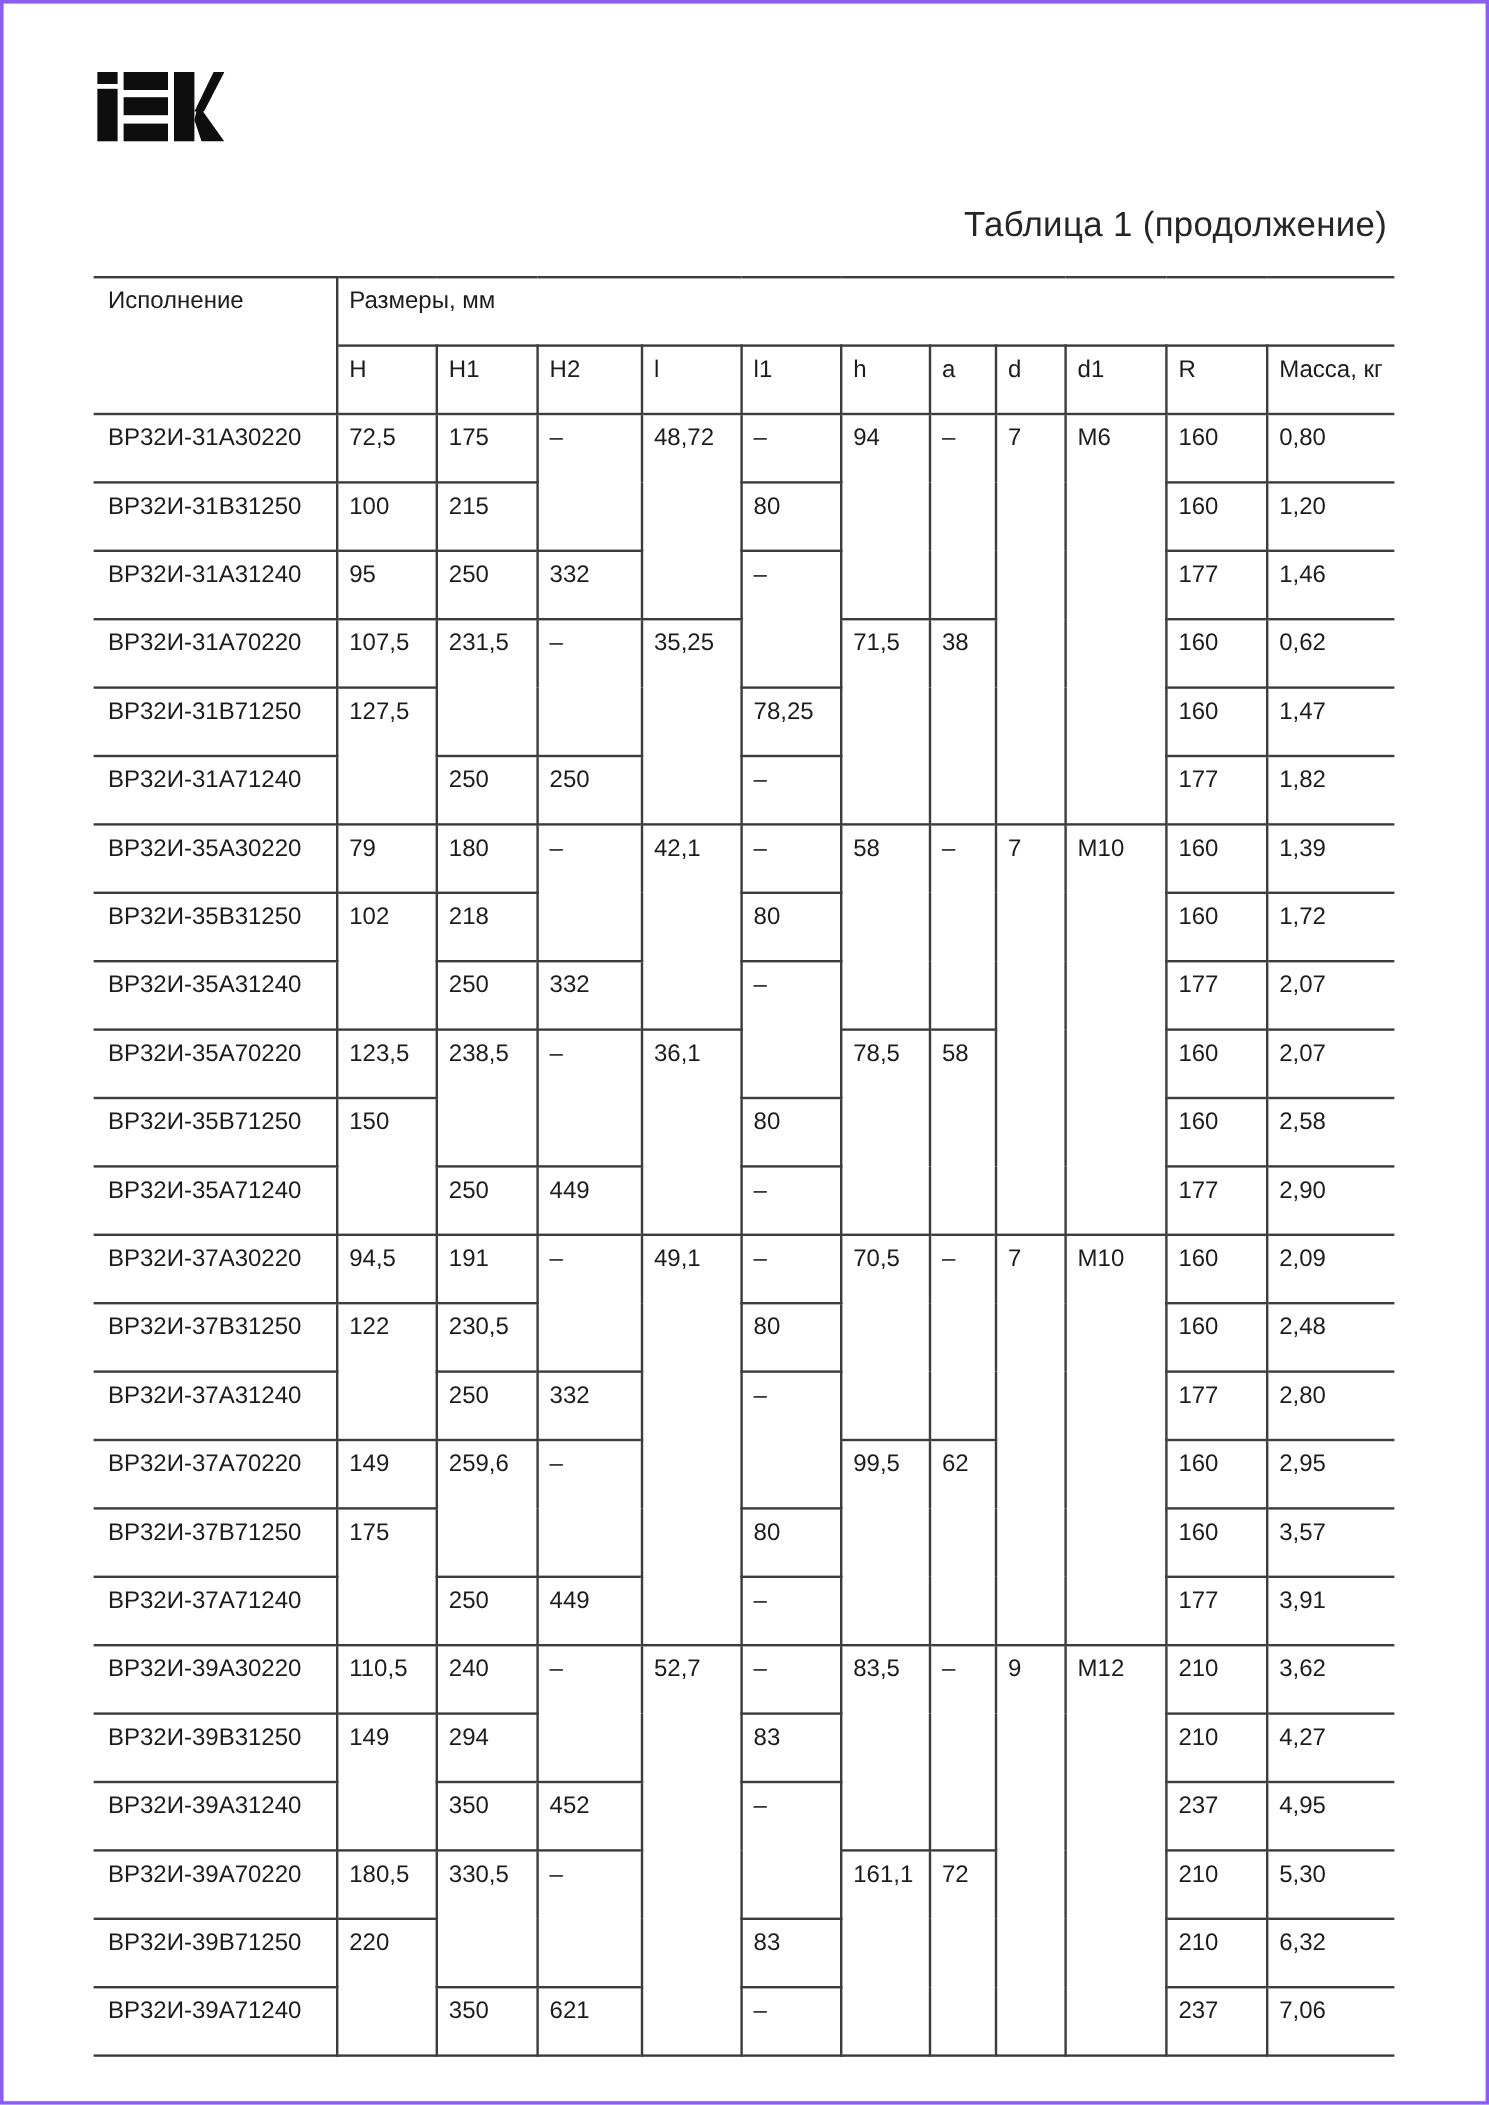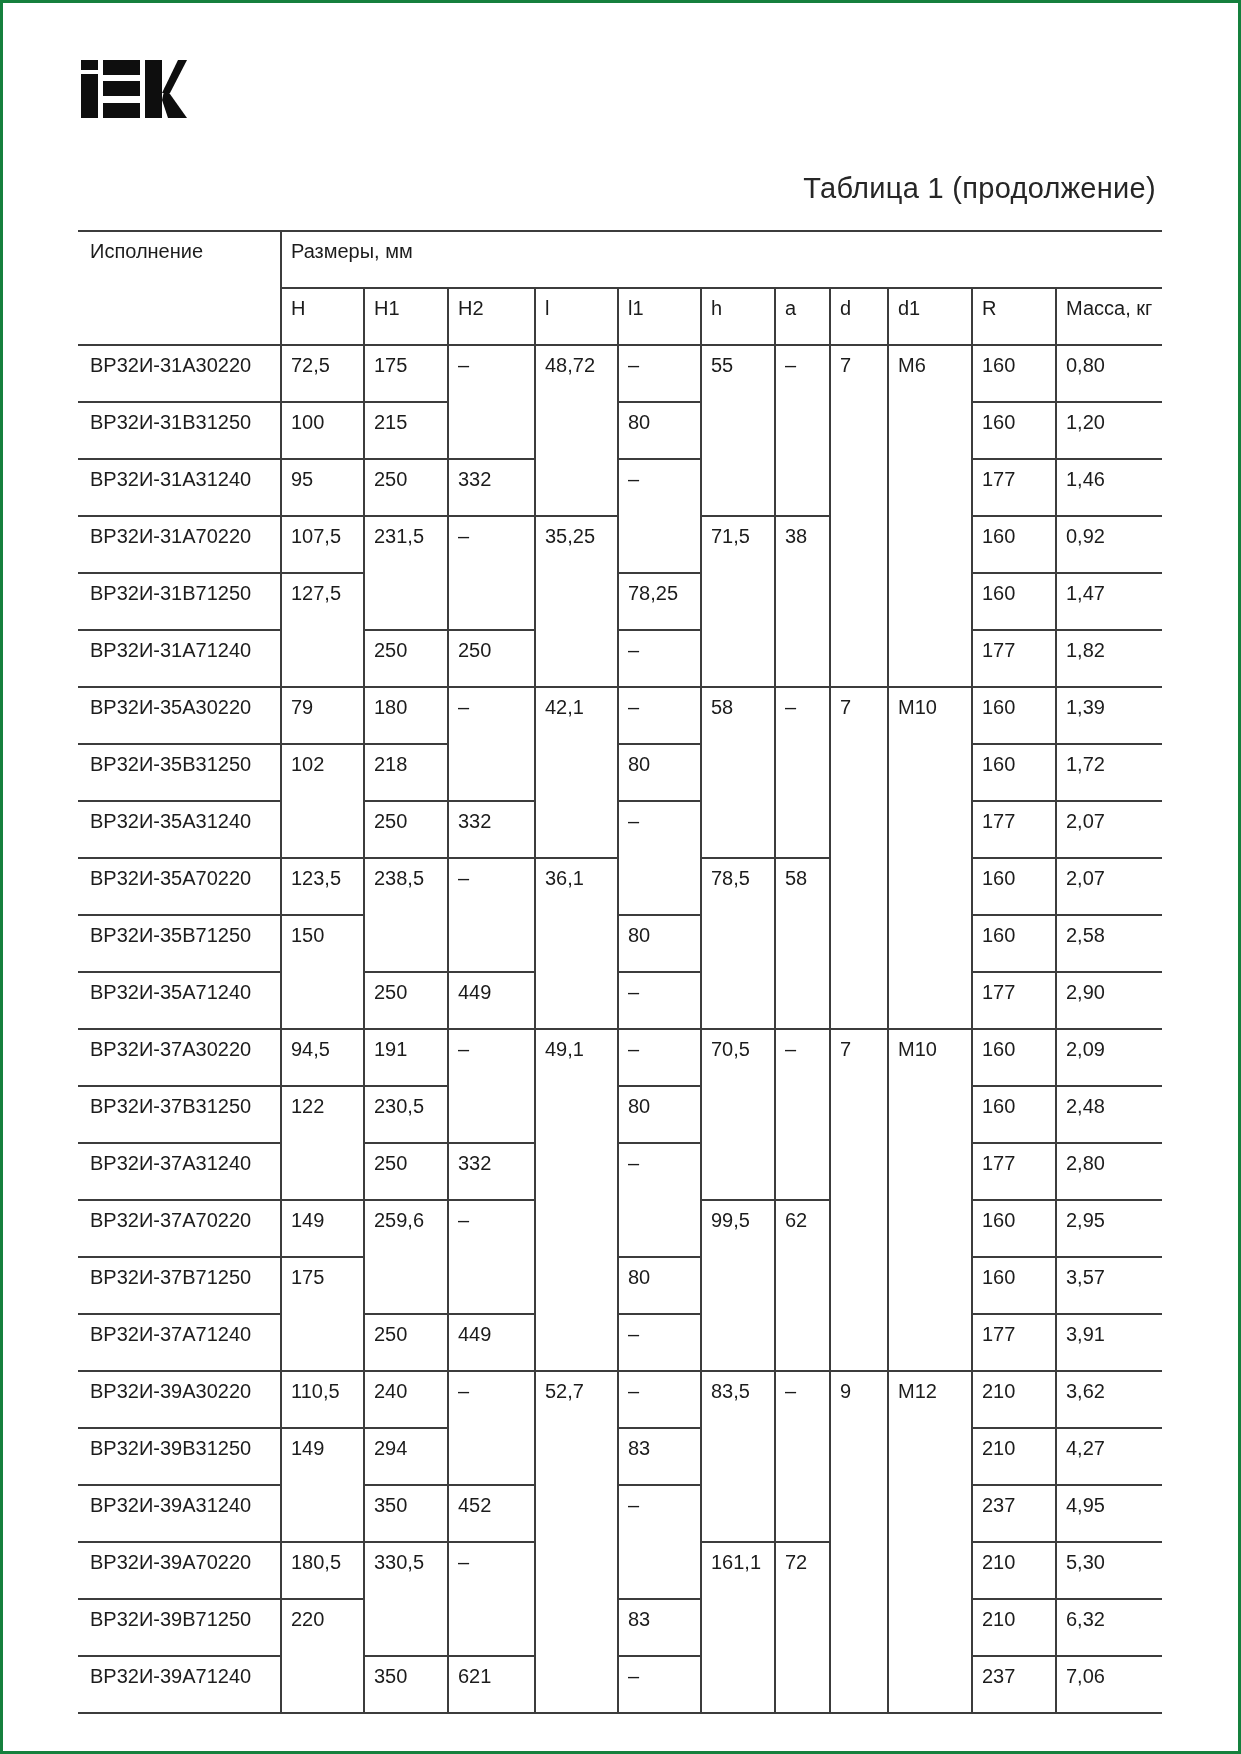--- a/index.html
+++ b/index.html
@@ -1,20 +1,20 @@
 <!DOCTYPE html>
 <html lang="ru"><head>
 <meta charset="utf-8">
 <style>
   html,body{margin:0;padding:0;background:#e8e8e8;}
   .page{
     position:relative;
     width:1241px;height:1754px;
     background:#ffffff;
-    border:3px solid #15803d;
+    border:3px solid #8b5cf6;
     box-sizing:border-box;
     overflow:hidden;
     font-family:"Liberation Sans", sans-serif;
     color:#1c1c1c;
   }
   .logo{position:absolute;left:78px;top:56px;width:106px;height:59px;}
   .caption{
     position:absolute;
     top:168px;right:82px;
     font-size:29px;line-height:34px;
@@ -101,21 +101,21 @@
         </tr>
     </thead>
     <tbody id="table-body">
         <tr>
           <td class="edge-l">ВР32И-31А30220</td>
           <td>72,5</td>
           <td>175</td>
           <td rowspan="2">–</td>
           <td rowspan="3">48,72</td>
           <td>–</td>
-          <td rowspan="3">55</td>
+          <td rowspan="3">94</td>
           <td rowspan="3">–</td>
           <td rowspan="6">7</td>
           <td rowspan="6">М6</td>
           <td>160</td>
           <td class="edge-r">0,80</td>
         </tr>
         <tr>
           <td class="edge-l">ВР32И-31В31250</td>
           <td>100</td>
           <td>215</td>
@@ -134,21 +134,21 @@
         </tr>
         <tr>
           <td class="edge-l">ВР32И-31А70220</td>
           <td>107,5</td>
           <td rowspan="2">231,5</td>
           <td rowspan="2">–</td>
           <td rowspan="3">35,25</td>
           <td rowspan="3">71,5</td>
           <td rowspan="3">38</td>
           <td>160</td>
-          <td class="edge-r">0,92</td>
+          <td class="edge-r">0,62</td>
         </tr>
         <tr>
           <td class="edge-l">ВР32И-31В71250</td>
           <td rowspan="2">127,5</td>
           <td>78,25</td>
           <td>160</td>
           <td class="edge-r">1,47</td>
         </tr>
         <tr>
           <td class="edge-l">ВР32И-31А71240</td>

